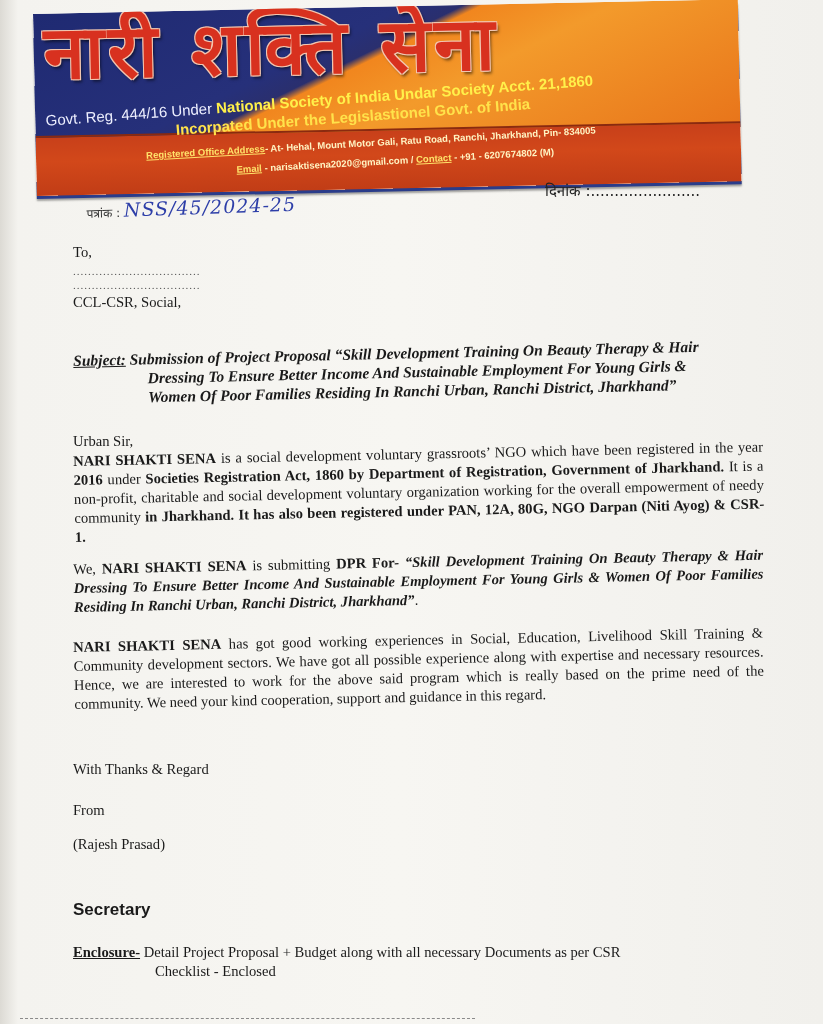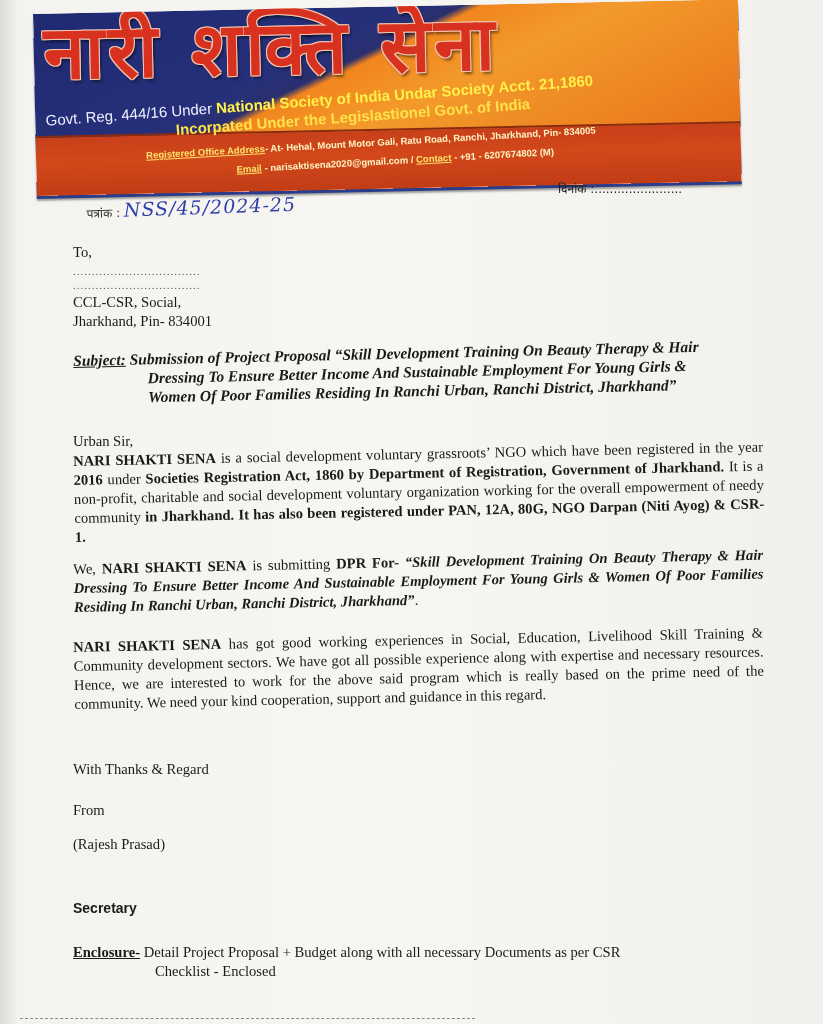--- a/index.html
+++ b/index.html
@@ -54,22 +54,22 @@
     transform: rotate(-2deg); transform-origin: left top;
   }
   .email-line {
     position: absolute; left: 200px; top: 154px; font-family: "Liberation Sans", sans-serif;
     font-size: 9.5px; color: #fff3c2; white-space: nowrap; font-weight: bold;
     transform: rotate(-2deg); transform-origin: left top;
   }
   .ul { text-decoration: underline; color: #ffe26a; }
 
   .date-row {
-    position: absolute; left: 558px; top: 180px;
-    font-family: "DejaVu Sans", sans-serif; font-size: 12px; color: #222;
+    position: absolute; left: 545px; top: 180px;
+    font-family: "DejaVu Sans", sans-serif; font-size: 15px; color: #222;
   }
   .ref-row {
     position: absolute; left: 86px; top: 200px;
     font-family: "DejaVu Sans", sans-serif; font-size: 12px; color: #333;
     transform: rotate(-2deg); transform-origin: left top;
   }
   .ref-row .hand {
     font-family: "DejaVu Serif", serif; font-style: italic;
     font-size: 19px; color: #2d3ea8; letter-spacing: 1px;
   }
@@ -90,21 +90,21 @@
   .para { text-align: justify; transform: rotate(-1.2deg); transform-origin: left top; }
   .dear { top: 432px; }
   .p1 { top: 452px; }
   .p2 { top: 560px; }
   .p3 { top: 638px; }
   .thanks { top: 760px; }
   .from { top: 801px; }
   .name { top: 835px; font-family: Liberation Serif, serif; }
   .secretary {
     position: absolute; left: 73px; top: 900px;
-    font-family: "Liberation Sans", sans-serif; font-weight: bold; font-size: 14px;
+    font-family: "Liberation Sans", sans-serif; font-weight: bold; font-size: 17px;
   }
   .enclosure { top: 943px; }
   .enclosure .lbl { font-weight: bold; text-decoration: underline; }
   .enclosure .cont { padding-left: 82px; display: block; }
   b { font-weight: bold; }
   i { font-style: italic; }
   .bottom-rule {
     position: absolute; left: 20px; top: 1018px; width: 455px; height: 1px;
     border-top: 1px dashed #8a8a8a;
   }
@@ -146,21 +146,20 @@
 
   <div class="body-text to">
     <div>To,</div>
     <div class="dots">..................................</div>
   </div>
   <div class="body-text" style="top:276px;">
     <div class="dots">..................................</div>
   </div>
   <div class="body-text addr">
     <div>CCL-CSR, Social,</div>
-    <div>Jharkhand, Pin- 834001</div>
   </div>
 
   <div class="subject">
     <span class="lbl">Subject:</span><span> Submission of Project Proposal “Skill Development Training On Beauty Therapy &amp; Hair</span>
     <span class="indent">Dressing To Ensure Better Income And Sustainable Employment For Young Girls &amp;</span>
     <span class="indent">Women Of Poor Families Residing In Ranchi Urban, Ranchi District, Jharkhand”</span>
   </div>
 
   <div class="body-text dear">Urban Sir,</div>
 

